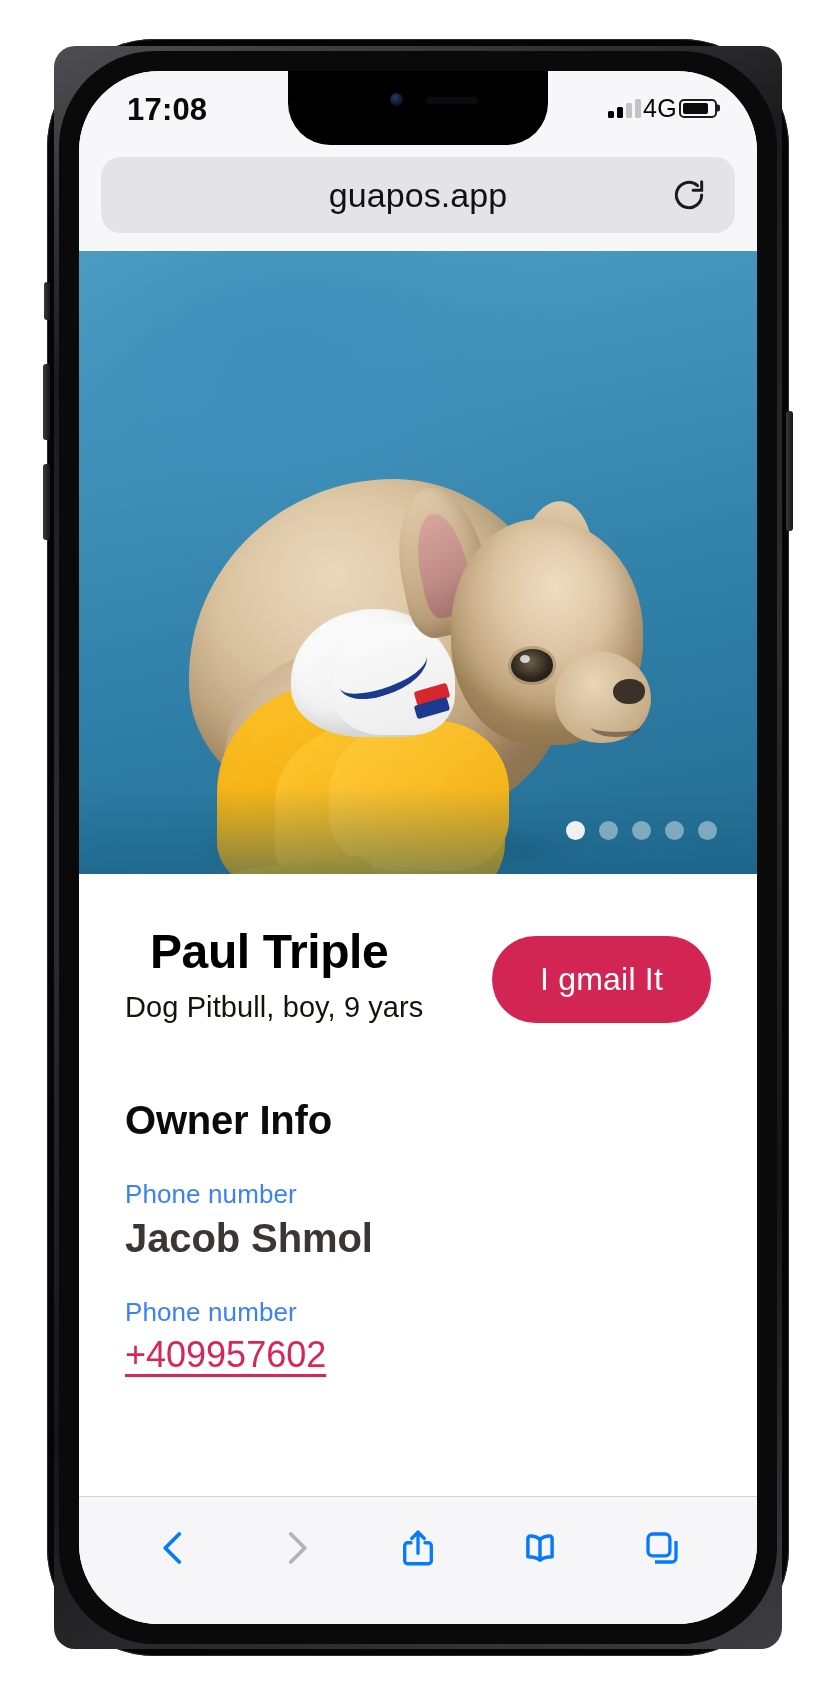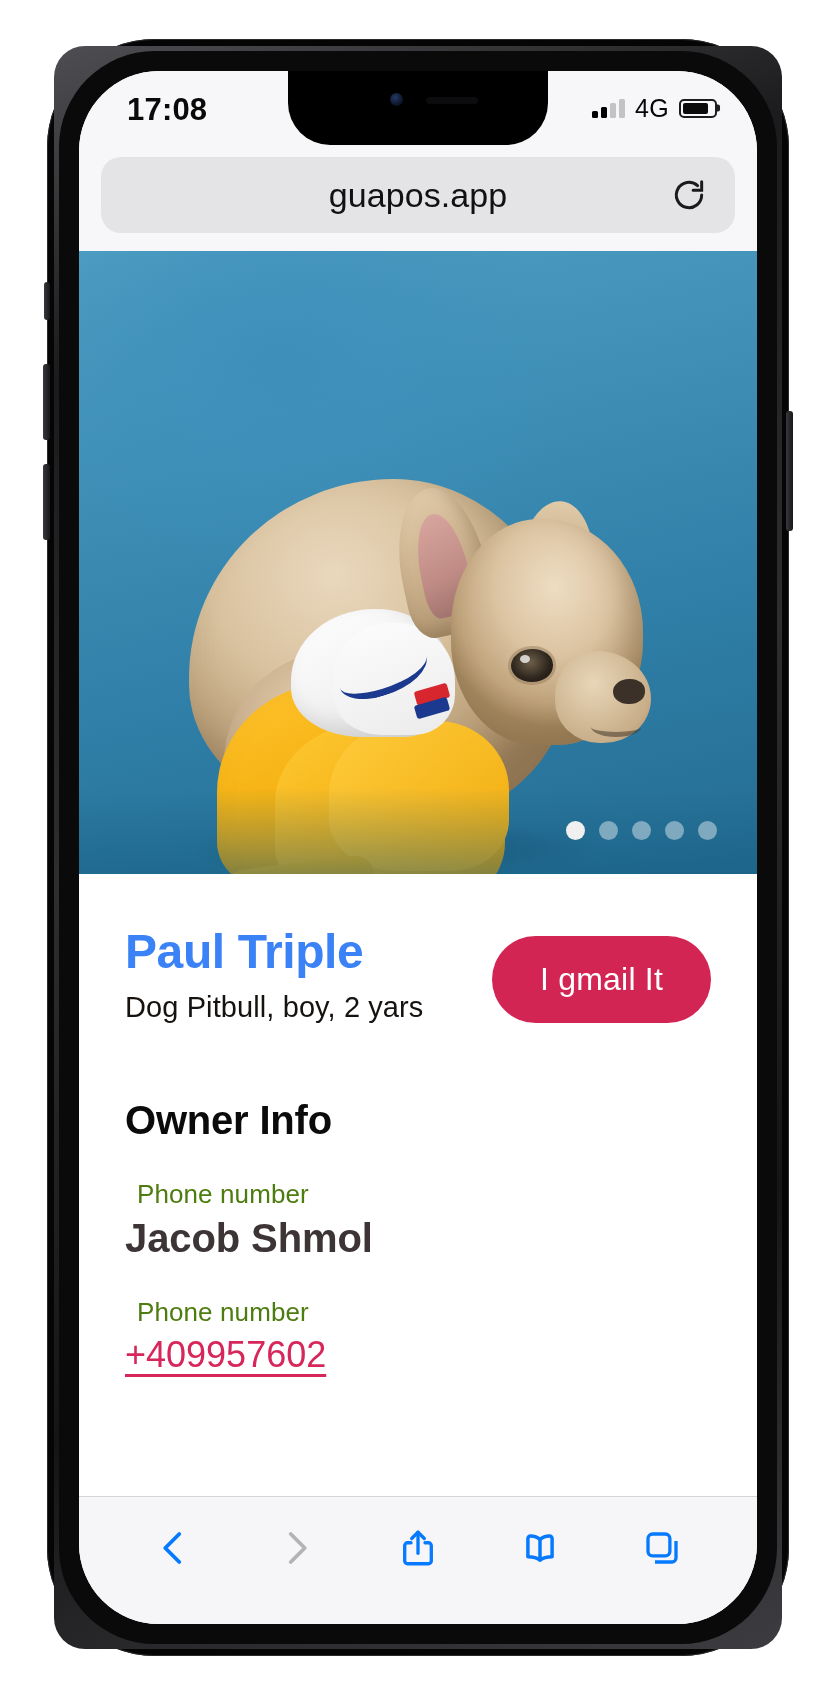--- a/index.html
+++ b/index.html
@@ -19,21 +19,21 @@
   
   .phone-outer {
     position:relative;
     width:742px; height:1617px;
     border-radius:108px;
     background:#050505;
     box-shadow:0 0 0 1px #2a2a2a inset;
   }
   .phone-frame {
     position:absolute; inset:7px;
-    border-radius:31px;
+    border-radius:21px;
     background:linear-gradient(160deg,#4e4e52 0%,#1b1b1d 18%,#2e2e31 45%,#151517 75%,#3d3d41 100%);
   }
   .phone-frame2 {
     position:absolute; inset:5px;
     border-radius:96px;
     background:#0a0a0b;
   }
   .screen {
     position:absolute; left:20px; top:20px; right:20px; bottom:20px;
     border-radius:80px;
@@ -69,21 +69,21 @@
   .statusbar {
     position:relative; height:74px;
     background:#f7f7f9;
     display:flex; align-items:center; justify-content:space-between;
     padding:0 40px; z-index:30;
   }
   .status-time {
     font-size:31px; font-weight:700; color:#0a0a0a; letter-spacing:.2px;
     margin-left:8px; margin-top:4px;
   }
-  .status-right { display:flex; align-items:center; gap:10px; margin-top:0; }
+  .status-right { display:flex; align-items:center; gap:2px; margin-top:0; }
   .sig { display:flex; align-items:flex-end; gap:3px; height:19px; }
   .sig i { display:block; width:6px; border-radius:1.5px; background:#000; }
   .sig i:nth-child(1){ height:7px; }
   .sig i:nth-child(2){ height:11px; }
   .sig i:nth-child(3){ height:15px; background:#c3c3c6; }
   .sig i:nth-child(4){ height:19px; background:#c3c3c6; }
   .net-label { font-size:25px; font-weight:500; color:#060606; letter-spacing:.3px; }
   .batt { position:relative; width:38px; height:19px; border:2.2px solid #1c1c1e; border-radius:5px; padding:2px; }
   .batt-fill { height:100%; background:#0b0b0c; border-radius:2px; }
   .batt-cap { position:absolute; right:-5px; top:50%; transform:translateY(-50%); width:3px; height:7px; background:#1c1c1e; border-radius:0 2px 2px 0; }
@@ -230,32 +230,32 @@
     background:linear-gradient(180deg, rgba(20,88,124,.0) 0%, rgba(20,92,128,.45) 100%);
   }
 
   .dots { position:absolute; right:40px; bottom:34px; display:flex; gap:14px; z-index:5; }
   .dot { width:19px; height:19px; border-radius:50%; background:rgba(255,255,255,.42); }
   .dot.active { background:#f0f0f0; }
 
   
   .details { padding:52px 46px 0; }
   .title-row { display:flex; align-items:flex-start; justify-content:space-between; }
-  .pet-name { font-size:48px; font-weight:700; color:#3b82f6; letter-spacing:-.4px; line-height:1.08; }
+  .pet-name { font-size:48px; font-weight:700; color:#000000; letter-spacing:-.4px; line-height:1.08;margin-left:25px; }
   .pet-meta { font-size:29px; color:#15120f; margin-top:13px; letter-spacing:.1px; }
   .cta {
     background:#d32553; color:#ffffff;
     font-size:32px; letter-spacing:.2px;
     border:none; border-radius:48px;
     padding:25px 48px; margin-top:10px;
     white-space:nowrap; cursor:pointer;
   }
   .section-title { font-size:40px; font-weight:700; color:#0b0b0b; margin-top:74px; letter-spacing:-.2px; }
   .field { margin-top:36px; }
-  .field-label { font-size:26px; color:#4d7c0f; letter-spacing:.1px;margin-left:12px; }
+  .field-label { font-size:26px; color:#3b82f6; letter-spacing:.1px; }
   .field-value { font-size:40px; font-weight:700; color:#3d3436; margin-top:6px; letter-spacing:-.1px; }
   .field-link {
     font-size:36px; color:#d6265a; margin-top:6px;
     text-decoration:underline; text-underline-offset:7px; text-decoration-thickness:3px;
     display:inline-block; cursor:pointer;
   }
   .field.email { margin-top:33px; }
 
   
   .toolbar {
@@ -350,21 +350,21 @@
                 <span class="dot"></span>
                 <span class="dot"></span>
                 <span class="dot"></span>
               </div>
             </div>
 
             <div class="details">
               <div class="title-row">
                 <div>
                   <div class="pet-name">Paul Triple</div>
-                  <div class="pet-meta">Dog Pitbull, boy, 2 yars</div>
+                  <div class="pet-meta">Dog Pitbull, boy, 9 yars</div>
                 </div>
                 <button class="cta">I gmail It</button>
               </div>
 
               <div class="section-title">Owner Info</div>
 
               <div class="field">
                 <div class="field-label">Phone number</div>
                 <div class="field-value">Jacob Shmol</div>
               </div>

